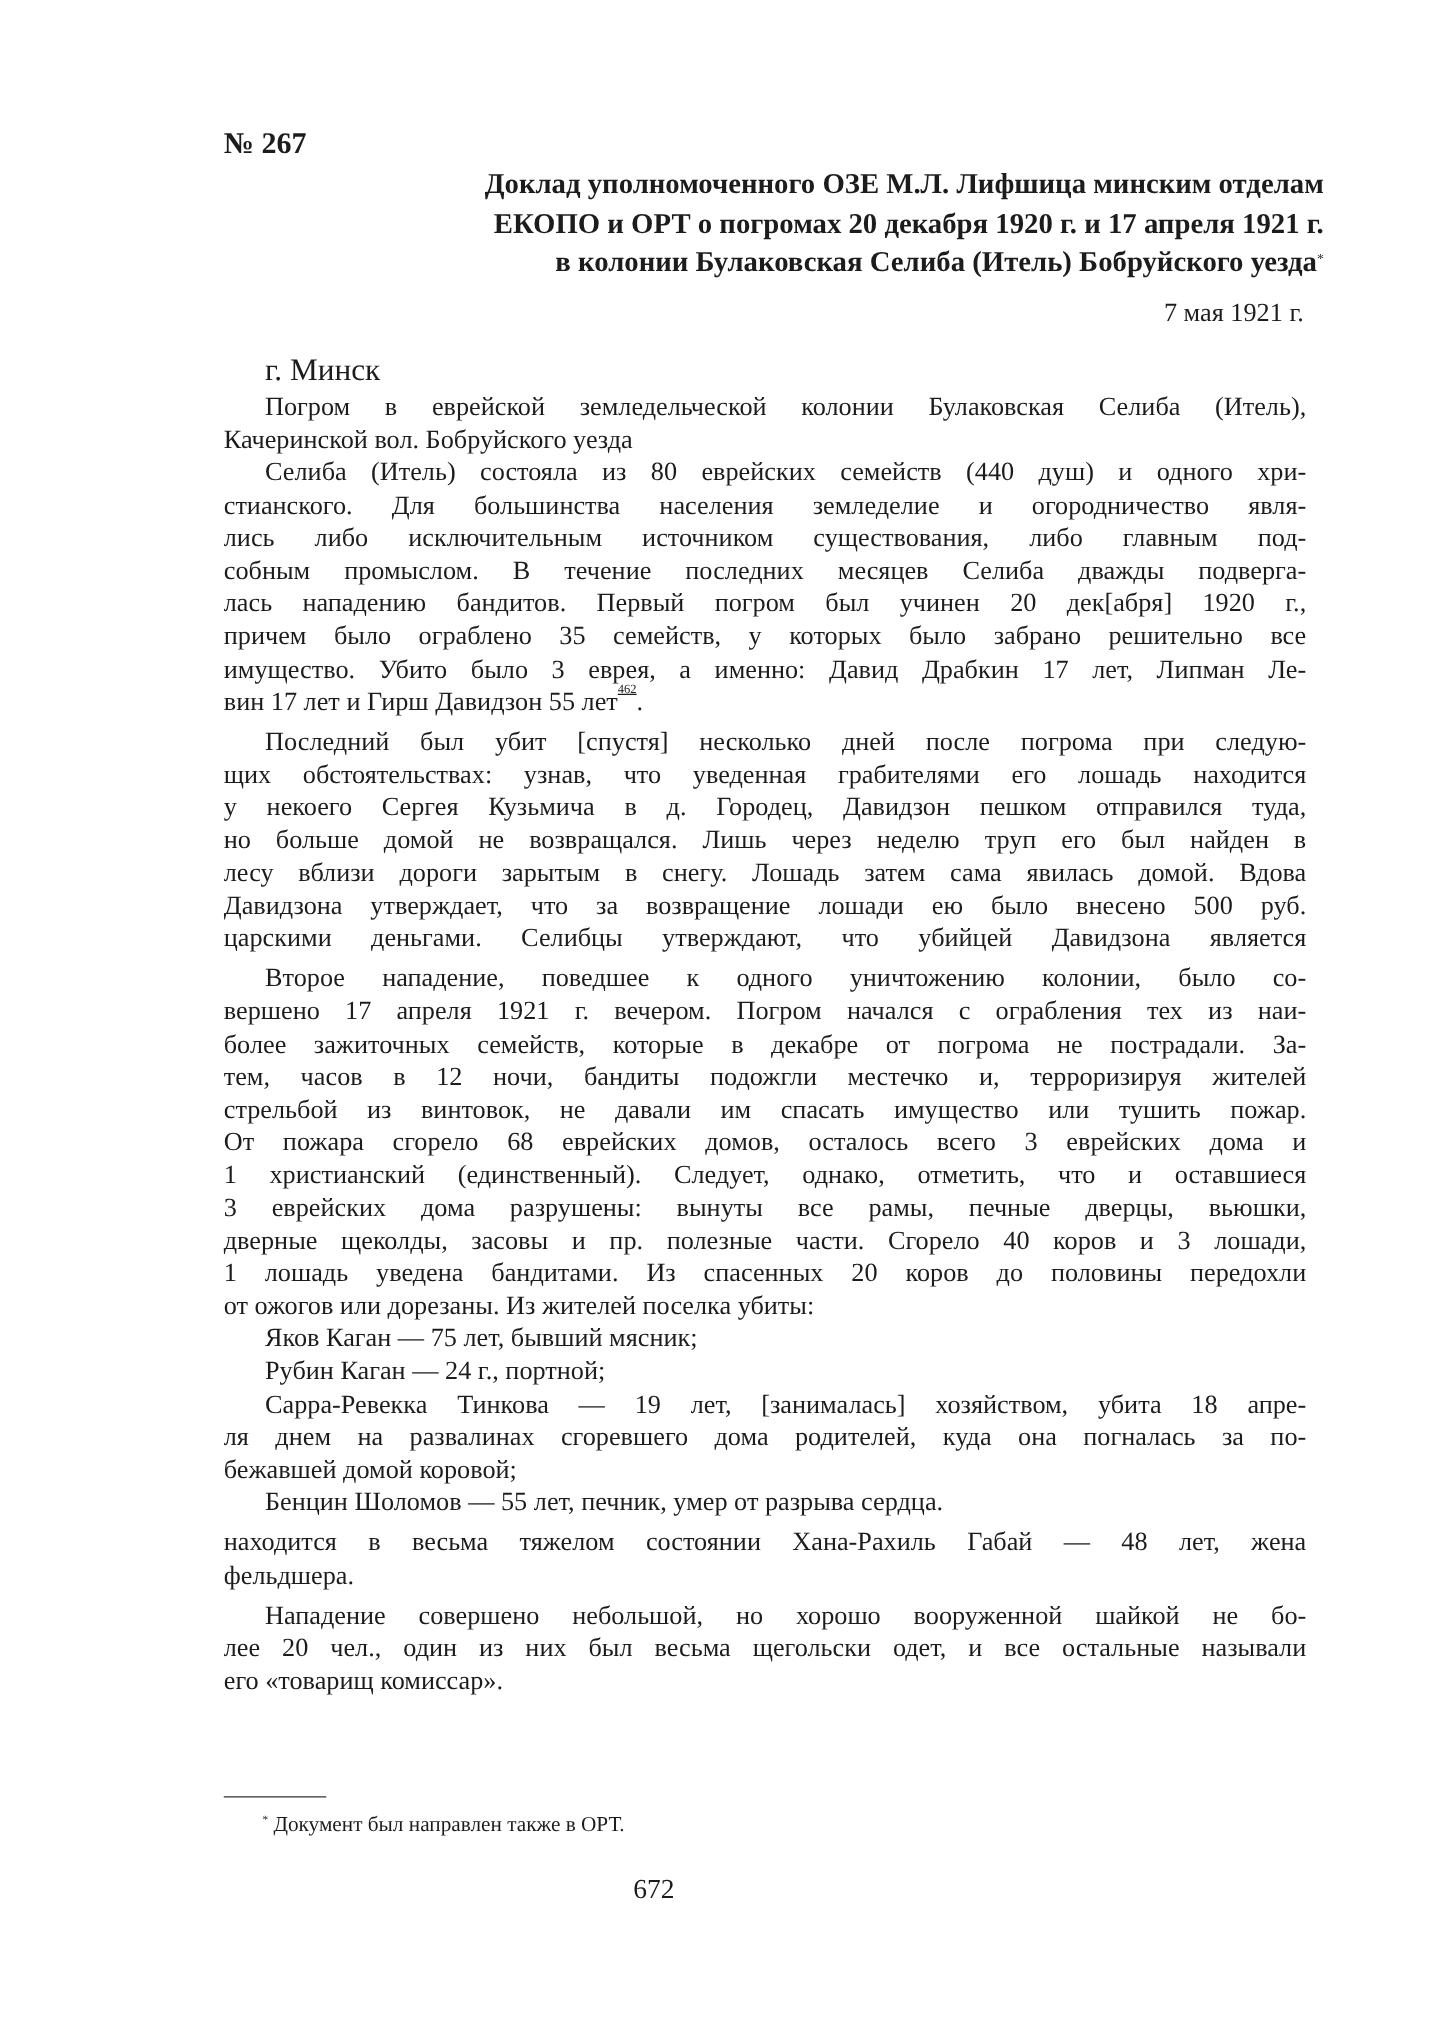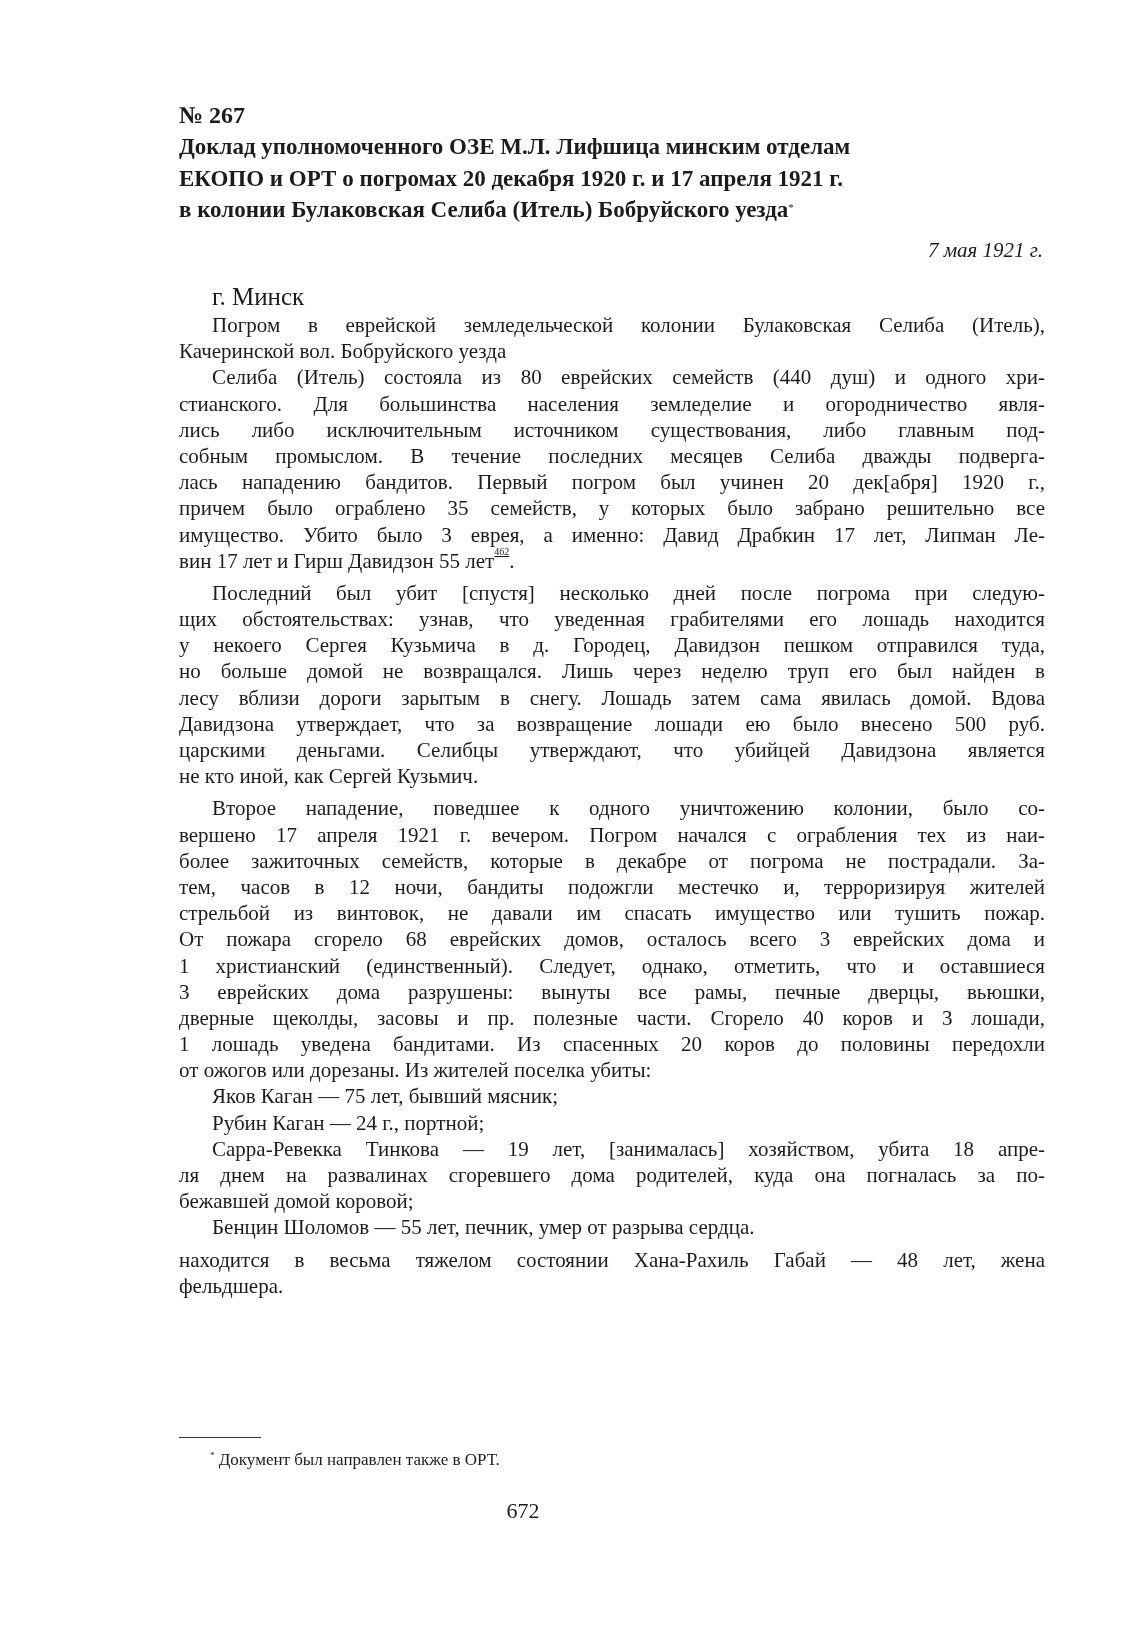--- a/index.html
+++ b/index.html
@@ -1,22 +1,22 @@
 <!DOCTYPE html>
 <html><head>
 <meta charset="utf-8">
 <style>
   html, body { margin: 0; padding: 0; background: #ffffff; }
   body { width: 1146px; height: 1631px; position: relative; overflow: hidden;
          font-family: "Liberation Serif", "DejaVu Serif", serif; color: #1c1c1c; }
   .page { position: absolute; left: 0; top: 0; width: 1146px; height: 1631px; margin-left: 42px; }
   .doc-number { position: absolute; left: 137px; top: 100px; font-size: 24px; font-weight: bold; line-height: 30px; }
-  .doc-title { position: absolute; left: 137px; top: 131px; width: 880px; font-size: 23px; font-weight: bold; line-height: 31.5px; white-space: nowrap; }
+  .doc-title { position: absolute; left: 137px; top: 131px; width: 880px; font-size: 23px; font-weight: bold; line-height: 31.5px; white-space: nowrap; text-align: right; }
   .doc-title sup { font-size: 11px; font-weight: normal; vertical-align: top; position: relative; top: -2px; }
-  .doc-date { position: absolute; right: 145px; top: 238px; font-size: 21px; font-style: italic; }
+  .doc-date { position: absolute; right: 145px; top: 238px; font-size: 21px; }
   .place { position: absolute; left: 170px; top: 283px; font-size: 25px; }
   .body-text { position: absolute; left: 137px; top: 312px; width: 866px; }
   .line { display: block; font-size: 21px; line-height: 26.2px; height: 26.2px; white-space: nowrap; text-align: justify; text-align-last: justify; }
   .line.last { text-align-last: left; }
   .line.indent { padding-left: 33px; }
   .para-gap { height: 6px; }
   .line sup { font-size: 10px; vertical-align: top; position: relative; top: -1px; line-height: 10px; text-decoration: underline; }
   .footnote-rule { position: absolute; left: 137px; top: 1437px; width: 82px; height: 1px; background: #333; }
   .footnote { position: absolute; left: 168px; top: 1450px; font-size: 17px; text-align: center; }
   .footnote sup { font-size: 9px; vertical-align: top; }
@@ -52,21 +52,20 @@
     </div>
     <div class="para-gap"></div>
     <div>
       <span class="line indent">Последний был убит [спустя] несколько дней после погрома при следую-</span>
       <span class="line">щих обстоятельствах: узнав, что уведенная грабителями его лошадь находится</span>
       <span class="line">у некоего Сергея Кузьмича в д. Городец, Давидзон пешком отправился туда,</span>
       <span class="line">но больше домой не возвращался. Лишь через неделю труп его был найден в</span>
       <span class="line">лесу вблизи дороги зарытым в снегу. Лошадь затем сама явилась домой. Вдова</span>
       <span class="line">Давидзона утверждает, что за возвращение лошади ею было внесено 500 руб.</span>
       <span class="line">царскими деньгами. Селибцы утверждают, что убийцей Давидзона является</span>
-      <span class="line last">не кто иной, как Сергей Кузьмич.</span>
     </div>
     <div class="para-gap"></div>
     <div>
       <span class="line indent">Второе нападение, поведшее к одного уничтожению колонии, было со-</span>
       <span class="line">вершено 17 апреля 1921 г. вечером. Погром начался с ограбления тех из наи-</span>
       <span class="line">более зажиточных семейств, которые в декабре от погрома не пострадали. За-</span>
       <span class="line">тем, часов в 12 ночи, бандиты подожгли местечко и, терроризируя жителей</span>
       <span class="line">стрельбой из винтовок, не давали им спасать имущество или тушить пожар.</span>
       <span class="line">От пожара сгорело 68 еврейских домов, осталось всего 3 еврейских дома и</span>
       <span class="line">1 христианский (единственный). Следует, однако, отметить, что и оставшиеся</span>
@@ -82,18 +81,23 @@
       <span class="line">ля днем на развалинах сгоревшего дома родителей, куда она погналась за по-</span>
       <span class="line last">бежавшей домой коровой;</span>
       <span class="line indent last">Бенцин Шоломов — 55 лет, печник, умер от разрыва сердца.</span>
     </div>
     <div class="para-gap"></div>
     <div>
       <span class="line">находится в весьма тяжелом состоянии Хана-Рахиль Габай — 48 лет, жена</span>
       <span class="line last">фельдшера.</span>
     </div>
     <div class="para-gap"></div>
+    <div>
+      <span class="line indent">Нападение совершено небольшой, но хорошо вооруженной шайкой не бо-</span>
+      <span class="line">лее 20 чел., один из них был весьма щегольски одет, и все остальные называли</span>
+      <span class="line last">его «товарищ комиссар».</span>
+    </div>
   </div>
 
   <div class="footnote-rule"></div>
   <div class="footnote"><sup>*</sup> <span>Документ был направлен также в ОРТ.</span></div>
   <div class="page-number">672</div>
 </div>
 
 </body></html>

